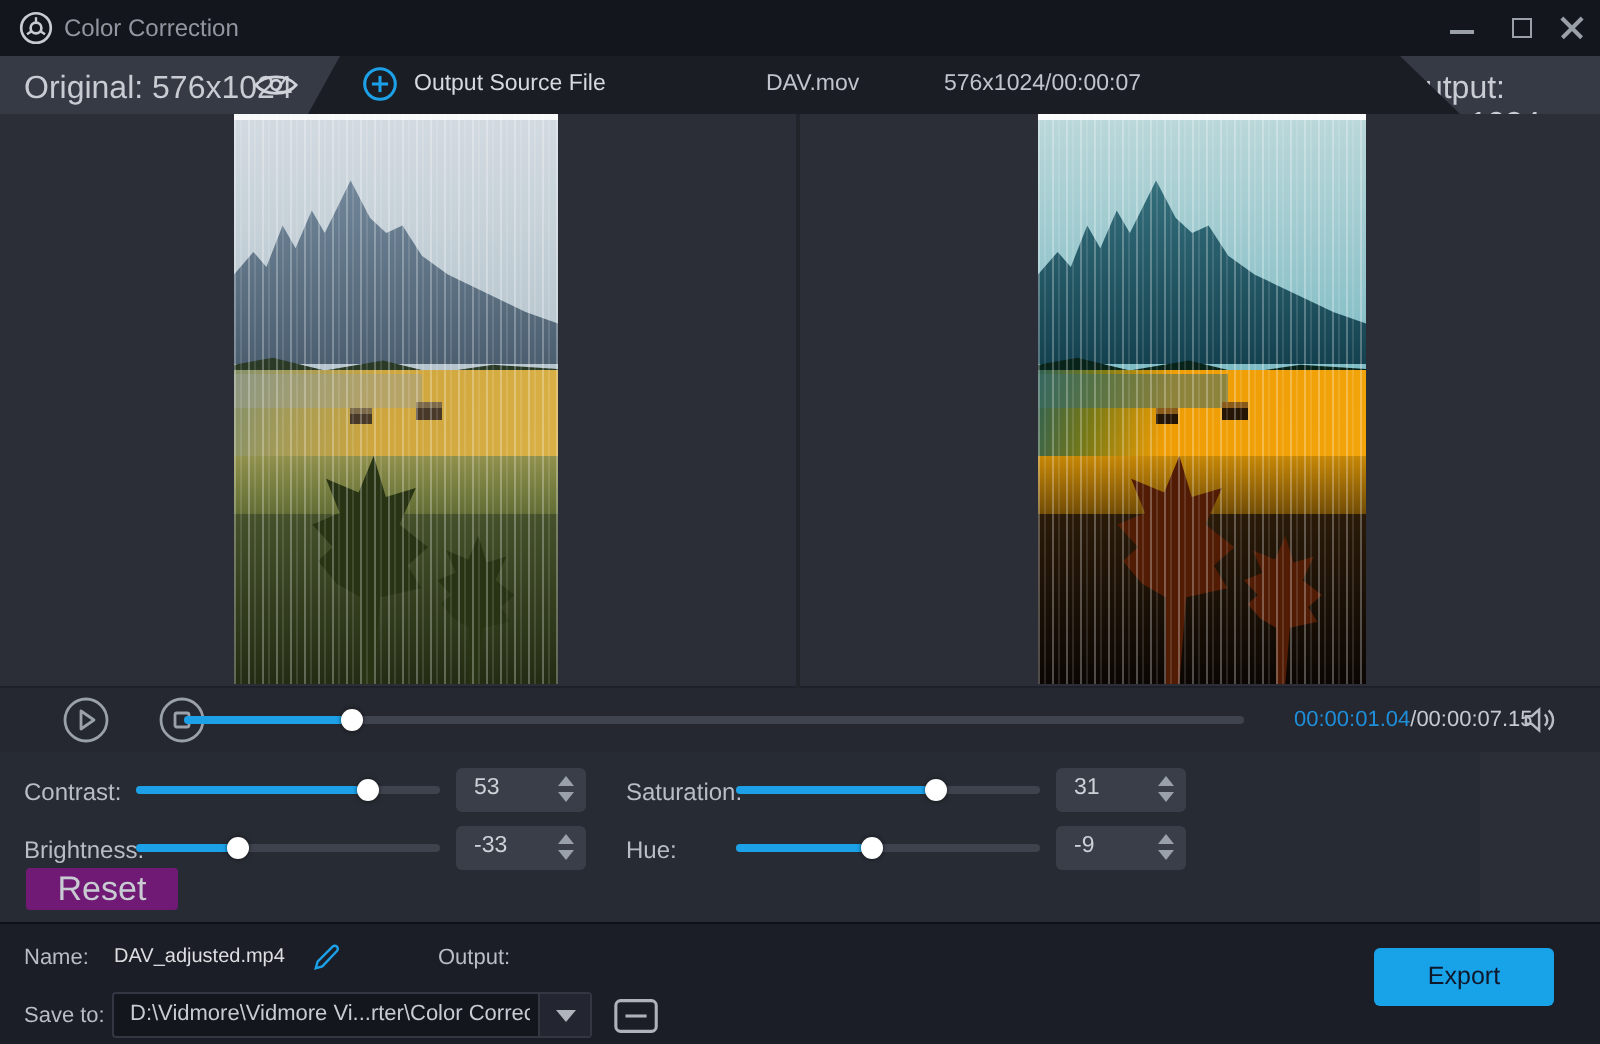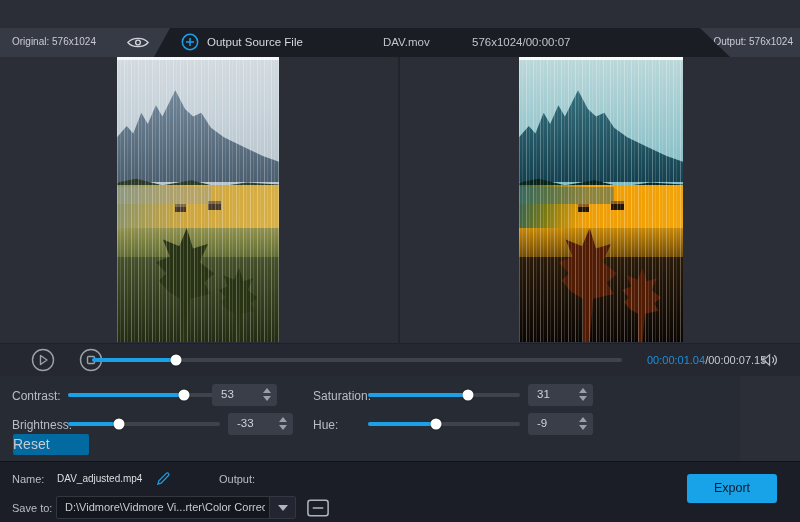--- a/index.html
+++ b/index.html
@@ -17,21 +17,21 @@
   .wb-max i { position:absolute; left:7px; top:7px; width:10px; height:10px; border:1.5px solid #9aa0a8; }
   .wb-close i, .wb-close b { position:absolute; left:5px; top:11px; width:14px; height:1.6px; background:#9aa0a8; }
   .wb-close i { transform:rotate(45deg); } .wb-close b { transform:rotate(-45deg); }
 
   
   .toolbar { position:absolute; top:28px; left:0; width:800px; height:29px; background:#1a1d24; }
   .tab-left { position:absolute; left:0; top:0; width:170px; height:29px; background:#363a45;
               clip-path:polygon(0 0,100% 0,calc(100% - 16px) 100%,0 100%); }
   .tab-right { position:absolute; left:700px; top:0; width:100px; height:29px; background:#363a45;
                clip-path:polygon(0 0,100% 0,100% 100%,30px 100%); }
-  .tb-text { font-size:10px; color:#caccd3;text-align:center; }
+  .tb-text { font-size:16px; color:#caccd3; }
   .tb-dim  { font-size:11.5px; color:#c0c4cc; }
 
   
   .preview { position:absolute; top:57px; left:0; width:800px; height:287px; background:#2b2e37;
              border-bottom:1px solid #1e2129; }
   .pv-divider { position:absolute; left:398px; top:0; width:2px; height:287px; background:#22242c; }
 
   .video { position:absolute; top:0; height:285px; overflow:hidden; background:#888; }
   .video--original { left:117px; width:162px; }
   .video--output   { left:519px; width:164px; }
@@ -93,22 +93,22 @@
   
   .adjust { position:absolute; top:376px; left:0; width:740px; height:85px; background:#272b33; }
   .adj-label { position:absolute; font-size:12px; color:#b9bdc5; }
   .spinner { position:absolute; width:65px; height:22px; background:#3a3e48; border-radius:3px; }
   .spin-val { position:absolute; left:9px; top:4px; font-size:11.5px; color:#ced2d8; }
   .spin-arrows { position:absolute; right:6px; top:4px; }
   .spin-up { display:block; width:0; height:0; border-left:4px solid transparent; border-right:4px solid transparent;
              border-bottom:5px solid #9aa0aa; }
   .spin-down { display:block; margin-top:3px; width:0; height:0; border-left:4px solid transparent;
                border-right:4px solid transparent; border-top:5px solid #9aa0aa; }
-  .reset-btn { position:absolute; left:13px; top:58px; width:76px; height:21px; background:#0369a1;
-               border-radius:2px; font-size:14px; color:#c8ccd2; text-align:left; line-height:21px; }
+  .reset-btn { position:absolute; left:13px; top:58px; width:76px; height:21px; background:#701a75;
+               border-radius:2px; font-size:17px; color:#c8ccd2; text-align:center; line-height:21px; }
 
   
   .exportbar { position:absolute; top:461px; left:0; width:800px; height:61px; background:#1b1e26;
                border-top:1px solid #0f1118; }
   .ex-label { position:absolute; font-size:11px; color:#b9bdc5; }
   .name-value { position:absolute; left:57px; top:11px; font-size:10px; color:#dcdee2; }
   .out-field { position:absolute; left:257px; top:5px; width:143px; height:23px; background:#14161e; border-radius:2px; }
   .out-field span { position:absolute; left:9px; top:5px; font-size:11.5px; color:#c8ccd2; }
   .gear-btn { position:absolute; right:4px; top:4px; width:16px; height:16px; }
   .export-btn { position:absolute; left:687px; top:12px; width:90px; height:29px; background:#18a3e9;
@@ -119,20 +119,40 @@
   .saveto .dd { position:absolute; right:0; top:0; width:26px; height:21px; border-left:1px solid #333742; background:#232630; }
   .saveto .dd i { position:absolute; left:8px; top:8px; width:0; height:0;
                   border-left:5px solid transparent; border-right:5px solid transparent; border-top:6px solid #b0b4bc; }
   .folder-btn { position:absolute; left:306px; top:35px; width:25px; height:22px; }
 </style>
 </head>
 <body>
 
 <div class="app">
 
+  <div class="titlebar">
+    <svg class="abs" style="left:9px;top:5px" width="18" height="18" viewBox="0 0 20 20">
+      <circle cx="10" cy="10" r="8.2" fill="none" stroke="#c8ccd2" stroke-width="1.5"></circle>
+      <circle cx="10" cy="10" r="3" fill="none" stroke="#c8ccd2" stroke-width="1.5"></circle>
+      <line x1="10" y1="4" x2="10" y2="7" stroke="#c8ccd2" stroke-width="1.3"></line>
+      <line x1="5" y1="13.5" x2="7.5" y2="11.8" stroke="#c8ccd2" stroke-width="1.3"></line>
+      <line x1="15" y1="13.5" x2="12.5" y2="11.8" stroke="#c8ccd2" stroke-width="1.3"></line>
+    </svg>
+    <span class="app-title">Color Correction</span>
+    <div class="winbtn wb-min">
+        <i></i>
+      </div>
+    <div class="winbtn wb-max">
+        <i></i>
+      </div>
+    <div class="winbtn wb-close">
+        <i></i>
+        <b></b>
+      </div>
+  </div>
 
   <div class="toolbar">
     <div class="tab-left">
       <span class="tb-text abs" style="left:12px;top:8px">Original: 576x1024</span>
     </div>
     <svg class="abs" style="left:127px;top:8px" width="22" height="13" viewBox="0 0 24 14">
       <path d="M1 7 C6 1 18 1 23 7 C18 13 6 13 1 7 Z" fill="none" stroke="#d0d3d9" stroke-width="1.5"></path>
       <circle cx="12" cy="7" r="2.6" fill="none" stroke="#d0d3d9" stroke-width="1.5"></circle>
     </svg>
     <svg class="abs" style="left:181px;top:5px" width="18" height="18" viewBox="0 0 20 20">
@@ -204,21 +224,21 @@
       <path d="M13 2 A6.5 6.5 0 0 1 13 12" fill="none" stroke="#b8bcc4" stroke-width="1.3"></path>
     </svg>
   </div>
 
   <div class="adjust">
     <span class="adj-label" style="left:12px;top:13px">Contrast:</span>
     <div class="hslider" style="left: 68px; top: 17px; width: 152px; --pct: 76.5%;">
       <div class="fill"></div>
         <div class="thumb"></div>
     </div>
-    <div class="spinner" style="left:212px;top:8px">
+    <div class="spinner" style="left:228px;top:8px">
       <span class="spin-val">53</span>
       <span class="spin-arrows">
         <span class="spin-up"></span>
         <span class="spin-down"></span>
       </span>
     </div>
 
     <span class="adj-label" style="left:313px;top:13px">Saturation:</span>
     <div class="hslider" style="left: 368px; top: 17px; width: 152px; --pct: 65.5%;">
       <div class="fill"></div>

